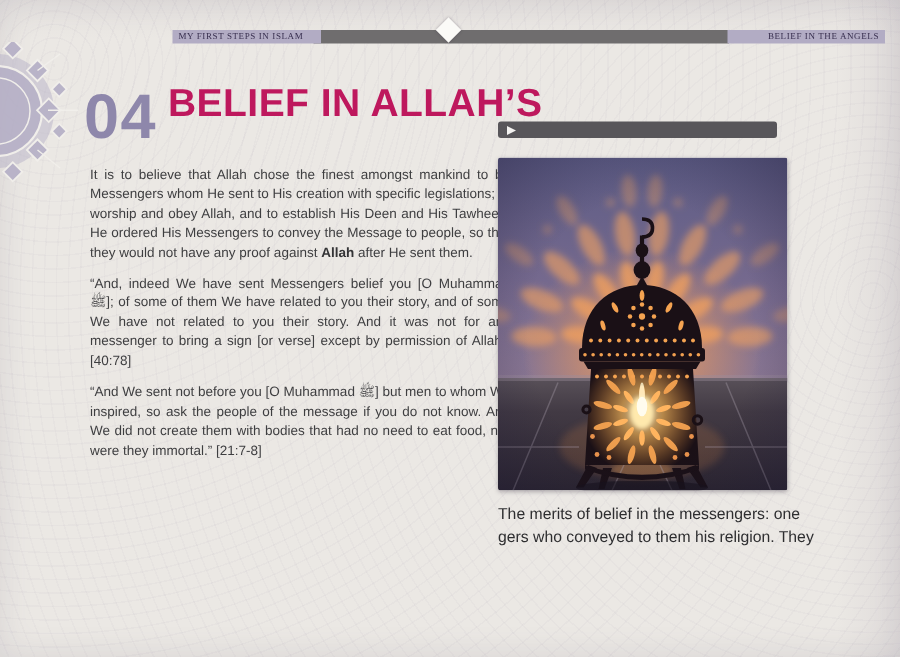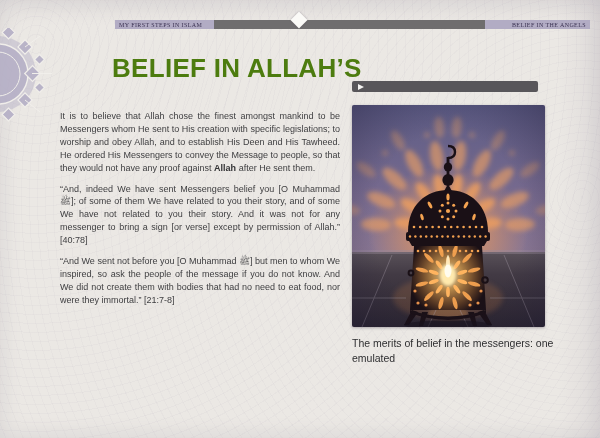--- a/index.html
+++ b/index.html
@@ -33,33 +33,33 @@
     box-shadow:0 0 2px rgba(60,50,70,.4);
   }
   
   .ch-num{
     position:absolute; left:56px; top:57px;
     font-size:42px; font-weight:bold; color:#8e87ab; line-height:1;
     letter-spacing:1px;
   }
   .ch-title{
     position:absolute; left:112px; top:56px; margin:0;
-    font-size:26px; font-weight:bold; color:#4d7c0f; line-height:25px;
+    font-size:26px; font-weight:bold; color:#be185d; line-height:25px;
     letter-spacing:.3px;
   }
   
   .body-col{
     position:absolute; left:60px; top:110px; width:280px;
     font-size:9px; line-height:12.9px; color:#3e3e40;
     text-align:justify;
   }
   .body-col p{ margin:0 0 8px 0; }
   .body-col b{ color:#343436; }
   
-  .media-col{ position:absolute; left:352px; top:81px; width:216px; }
+  .media-col{ position:absolute; left:332px; top:81px; width:216px; }
   .player{
     width:186px; height:11px; background:#58565a; border-radius:2px;
     display:flex; align-items:center; cursor:pointer;
   }
   .play-tri{
     width:0; height:0; margin-left:6px;
     border-left:6px solid #f4f3f1;
     border-top:3.5px solid transparent;
     border-bottom:3.5px solid transparent;
   }
@@ -101,20 +101,21 @@
 
   <div class="hdr-bar"></div>
   <div class="hdr-chip left">
     <span>MY FIRST STEPS IN ISLAM</span>
   </div>
   <div class="hdr-chip right">
     <span>BELIEF IN THE ANGELS</span>
   </div>
   <div class="hdr-diamond"></div>
 
+  <div class="ch-num">04</div>
   <h1 class="ch-title">
     <span>BELIEF IN ALLAH’S</span><br>
   </h1>
 
   <div class="body-col">
     <p><span>It is to believe that Allah chose the finest amongst mankind to be Messengers whom He sent to His creation with specific legislations; to worship and obey Allah, and to establish His Deen and His Tawheed. He ordered His Messengers to convey the Message to people, so that they would not have any proof against </span><b>Allah</b><span> after He sent them.</span></p>
     <p>“And, indeed We have sent Messengers belief you [O Muhammad ﷺ]; of some of them We have related to you their story, and of some We have not related to you their story. And it was not for any messenger to bring a sign [or verse] except by permission of Allah.” [40:78]</p>
     <p>“And We sent not before you [O Muhammad ﷺ] but men to whom We inspired, so ask the people of the message if you do not know. And We did not create them with bodies that had no need to eat food, nor were they immortal.” [21:7-8]</p>
   </div>
 
@@ -340,17 +341,17 @@
           <path d="M58,205 Q96,218 134,205 L134,208 Q96,222 58,208 Z" fill="#1a1016"></path>
           <ellipse cx="96" cy="220" rx="44" ry="4.5" fill="#15101a" opacity="0.6"></ellipse>
         </g>
 
         <rect width="193" height="222" fill="url(#vigG)"></rect>
       </svg>
     </div>
 
     <div class="caption">
       <div>The merits of belief in the messengers: one</div>
-      <div>emulated</div>
+      <div>gers who conveyed to them his religion. They</div>
     </div>
   </div>
 
 </div>
 
 </body></html>

